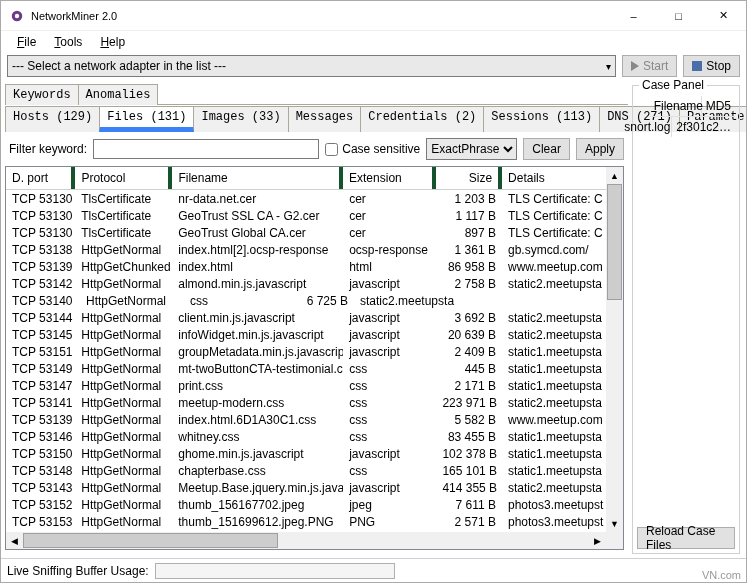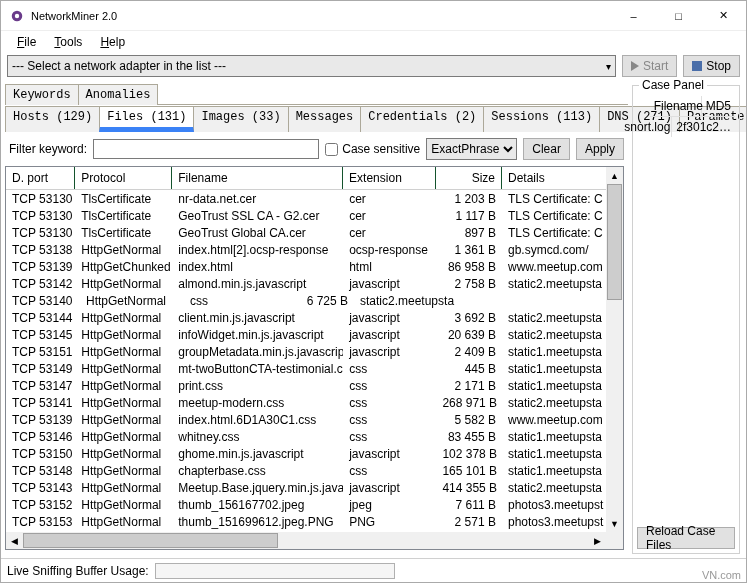--- a/index.html
+++ b/index.html
@@ -41,21 +41,21 @@
 
 .filterrow { display:flex; align-items:center; gap:6px; padding:6px 4px; }
 .filterrow label{font-size:12px;}
 .filterrow input[type=text]{ flex:1; border:1px solid #7a7a7a; height:20px; padding:0 4px; min-width:50px;}
 .filterrow .cbwrap{display:flex;align-items:center;gap:4px;}
 .filterrow select{ border:1px solid #7a7a7a; height:22px; background:#e9e9e9; font-size:12px;}
 
 
 .gridwrap{ flex:1; border:1px solid #828790; margin:0 4px 4px 0; position:relative; overflow:hidden;}
 .gridhead{ display:flex; background:#fff; border-bottom:1px solid #d0d0d0; }
-.gh{ padding:4px 6px; border-right:1px solid #14532d; font-size:12px; overflow:hidden; white-space:nowrap;}
+.gh{ padding:4px 6px; border-right:4px solid #14532d; font-size:12px; overflow:hidden; white-space:nowrap;}
 .gridbody{ overflow:auto; height:calc(100% - 24px);}
 .gr{ display:flex; height:17px; align-items:center;}
 .gc{ padding:0 6px; font-size:12px; overflow:hidden; white-space:nowrap; text-overflow:clip;}
 .c0{width:74px;} .c1{width:104px;} .c2{width:184px;} .c3{width:100px;} .c4{width:70px;text-align:right;} .c5{width:130px;}
 .gh.c4{text-align:right;}
 
 
 .hscroll{position:absolute;left:0;right:17px;bottom:0;height:17px;background:#f0f0f0;display:flex;align-items:center;}
 .hscroll .track{flex:1;position:relative;height:17px;}
 .hscroll .thumb{position:absolute;left:0;width:45%;height:15px;top:1px;background:#cdcdcd;border:1px solid #a0a0a0;}
@@ -252,21 +252,21 @@
             <div class="gc c2">print.css</div>
             <div class="gc c3">css</div>
             <div class="gc c4">2 171 B</div>
             <div class="gc c5">static1.meetupsta</div>
           </div>
           <div class="gr">
             <div class="gc c0">TCP 53141</div>
             <div class="gc c1">HttpGetNormal</div>
             <div class="gc c2">meetup-modern.css</div>
             <div class="gc c3">css</div>
-            <div class="gc c4">268 971 B</div>
+            <div class="gc c4">223 971 B</div>
             <div class="gc c5">static2.meetupsta</div>
           </div>
           <div class="gr">
             <div class="gc c0">TCP 53139</div>
             <div class="gc c1">HttpGetNormal</div>
             <div class="gc c2">index.html.6D1A30C1.css</div>
             <div class="gc c3">css</div>
             <div class="gc c4">5 582 B</div>
             <div class="gc c5">www.meetup.com</div>
           </div>

